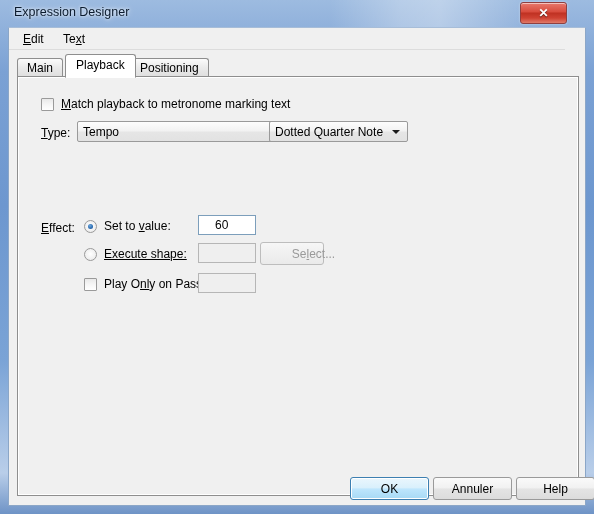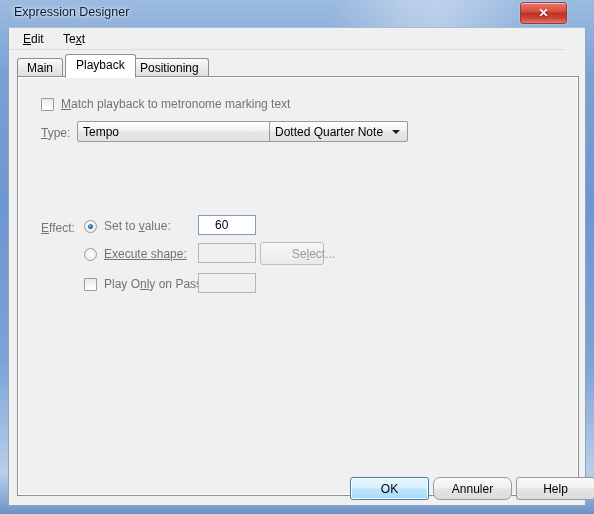--- a/index.html
+++ b/index.html
@@ -265,21 +265,21 @@
     cursor: default;
   }
   .button.default {
     border: 1px solid #3c7fb1;
     background: linear-gradient(to bottom, #eaf6fd 0%, #d9f0fc 47%, #bee6fd 52%, #a7d9f5 100%);
     box-shadow: 0 0 0 1px #ffffff inset;
   }
 
   .lbl {
     font-size: 12px;
-    color: #737373;
+    color: #000000;
     white-space: nowrap;
   }
 
   
   .row-match { position: absolute; left: 22px; top: 19px; display: flex; align-items: center; }
   .row-match .lbl { margin-left: 7px; }
 
   .lbl-type { position: absolute; left: 22px; top: 48px; }
   .dd-type  { position: absolute; left: 58px; top: 43px; width: 216px; }
   .dd-note  { position: absolute; left: 250px; top: 43px; width: 139px; }
@@ -294,21 +294,21 @@
   .row-exec .lbl { margin-left: 7px; text-decoration: underline; }
   .fld-shape { position: absolute; left: 179px; top: 165px; width: 58px; }
   .btn-select { position: absolute; left: 241px; top: 164px; width: 64px; padding-left: 43px; }
 
   .row-pass { position: absolute; left: 65px; top: 199px; display: flex; align-items: center; }
   .row-pass .lbl { margin-left: 7px; }
   .fld-pass { position: absolute; left: 179px; top: 195px; width: 58px; }
 
   
   .btn-ok     { position: absolute; left: 341px; top: 449px; width: 79px; }
-  .btn-cancel { position: absolute; left: 424px; top: 449px; width: 79px; border-radius: 7px; }
+  .btn-cancel { position: absolute; left: 424px; top: 449px; width: 79px; }
   .btn-help   { position: absolute; left: 507px; top: 449px; width: 79px; }
 </style>
 </head>
 <body>
 
 <div class="window">
 
   <div class="titlebar">
     <div class="glass-band"></div>
     <div class="title-text">Expression Designer</div>

